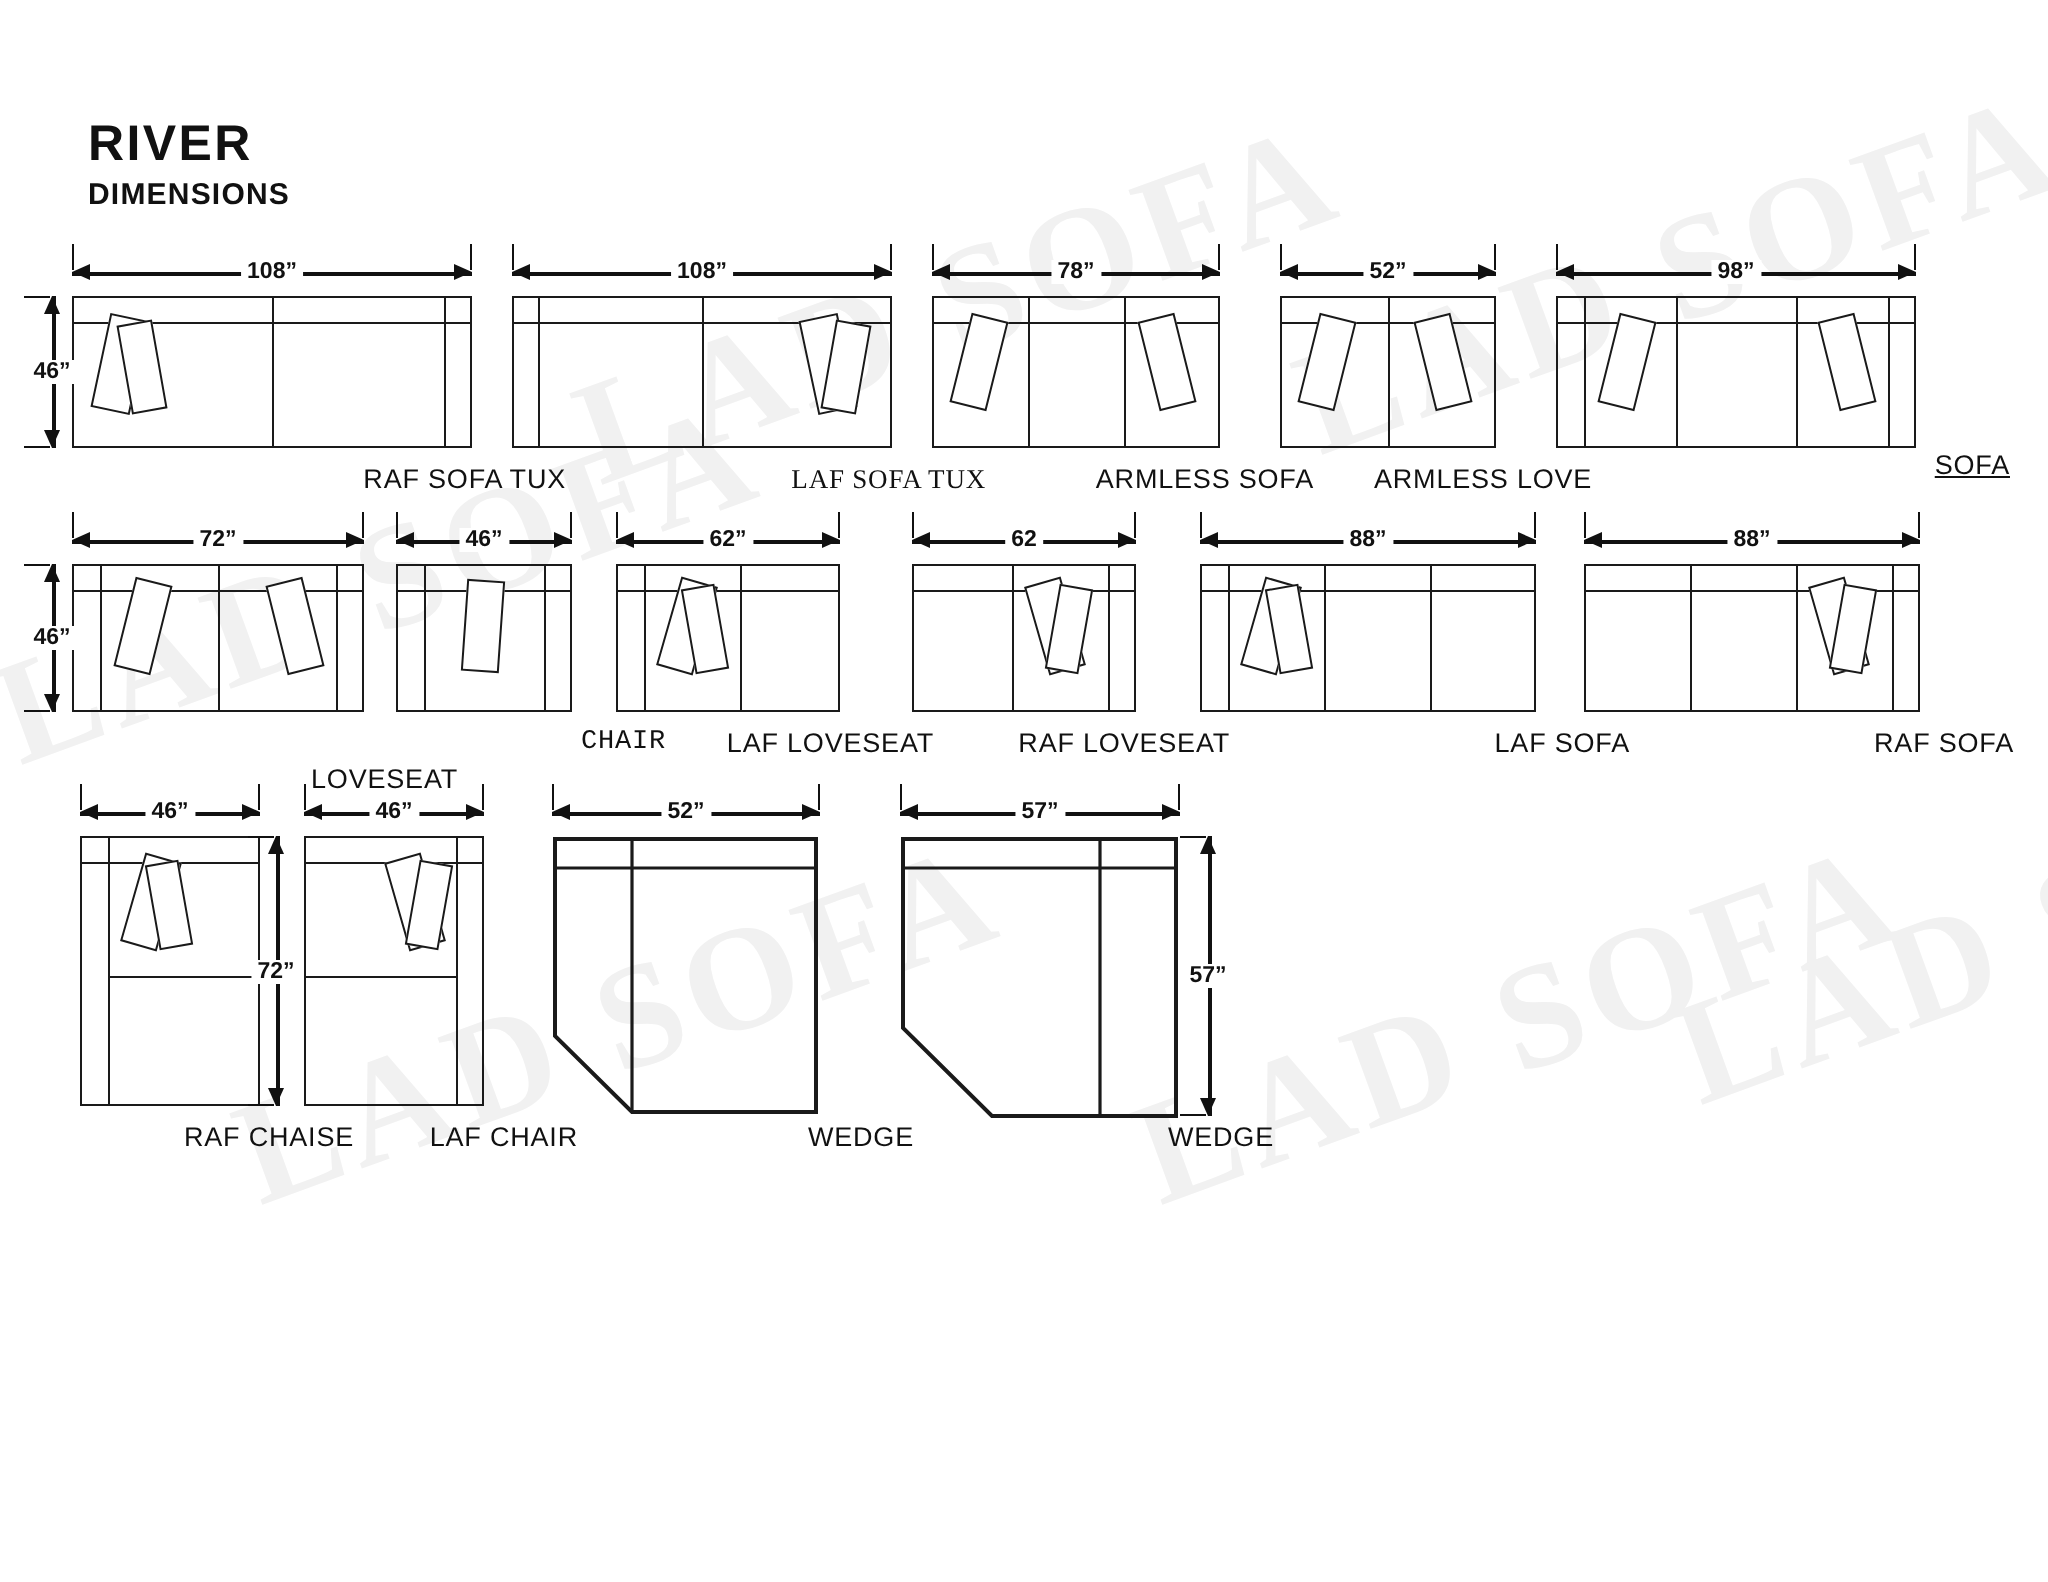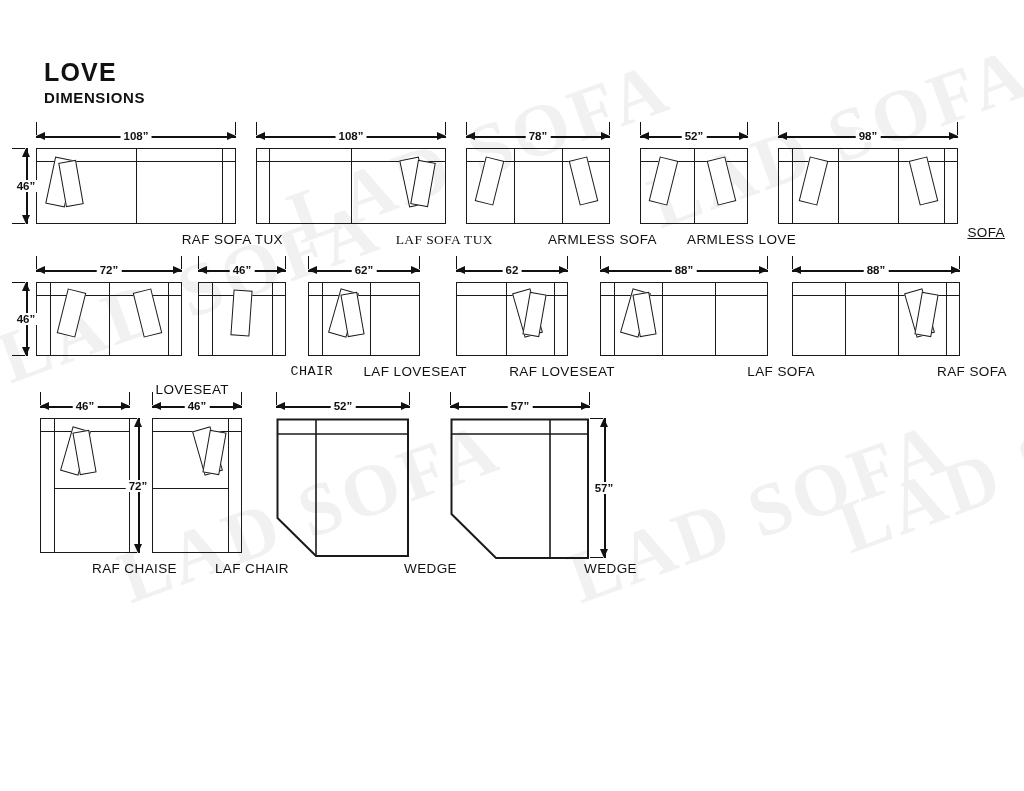--- a/index.html
+++ b/index.html
@@ -105,21 +105,21 @@
 
 <div class="sheet">
 
   <div class="wm w1">LAD SOFA</div>
   <div class="wm w2">LAD SOFA</div>
   <div class="wm w3">LAD SOFA</div>
   <div class="wm w4">LAD SOFA</div>
   <div class="wm w5">LAD SOFA</div>
   <div class="wm w6">LAD SOFA</div>
 
-  <div class="title">LOVE</div>
+  <div class="title">RIVER</div>
   <div class="subtitle">DIMENSIONS</div>
 
   <div class="item" style="left:36px;top:128px;width:200px;">
     <div class="dim h" style="left:0;top:0;width:200px;height:16px;">
       <div class="bar"></div>
         <div class="arrow l"></div>
         <div class="arrow r"></div>
       <div class="tick a"></div>
         <div class="tick b"></div>
       <div class="dimlabel">108”</div>

